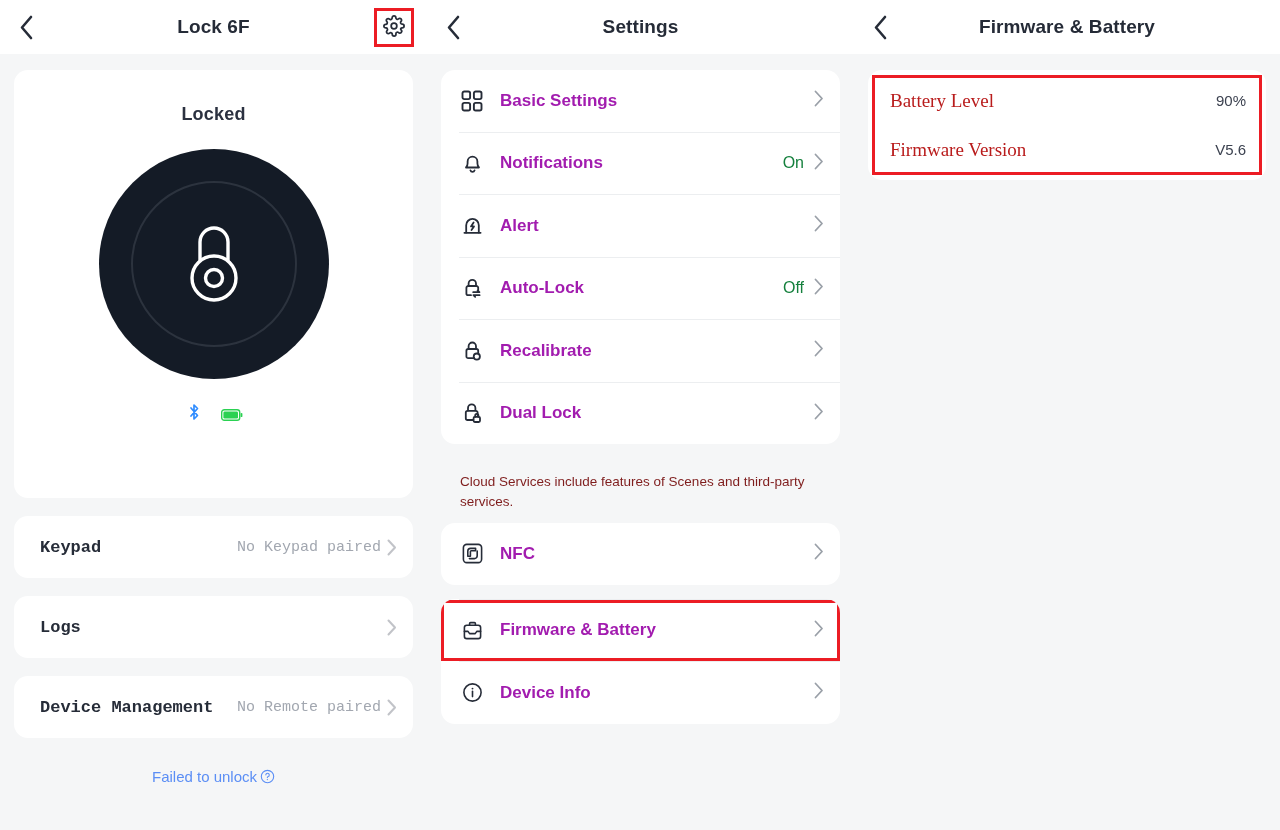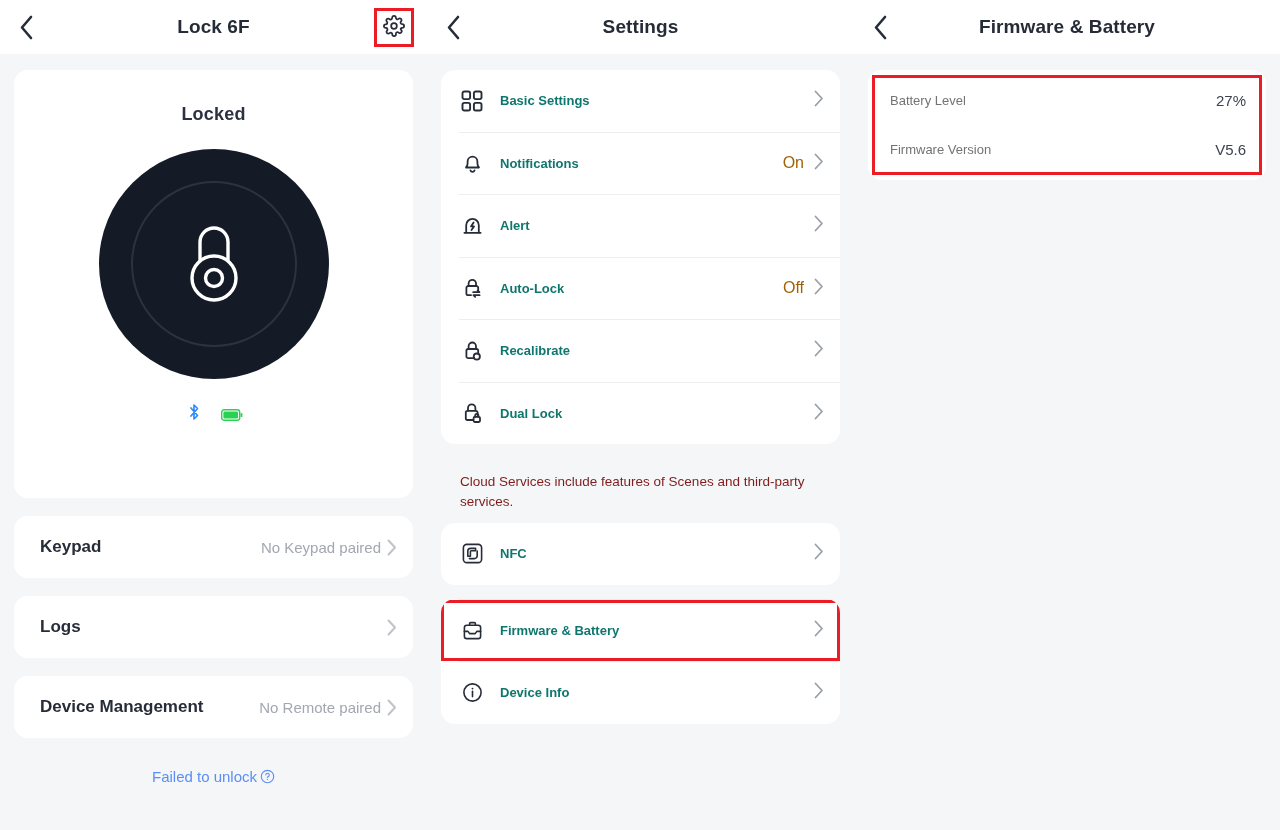--- a/index.html
+++ b/index.html
@@ -63,21 +63,21 @@
     border: 2px solid #2c333e;
     display: flex; align-items: center; justify-content: center;
   }
   .status-icons {
     display: flex; justify-content: center; align-items: center;
     gap: 20px; margin-top: 24px;
   }
   .bt-icon { width: 14px; height: 18px; }
   .batt-icon { width: 20px; height: 11px; }
 
-  .row-card { margin-top: 18px; }
+  .row-card { margin-top: 18px; font-family: Liberation Mono, monospace; }
   .simple-row {
     height: 62px; display: flex; align-items: center;
     padding: 0 16px 0 26px;
   }
   .simple-row .label {
     font-size: 17px; font-weight: bold; color: #262c38;
   }
   .simple-row .spacer { flex: 1; }
   .simple-row .value {
     font-size: 15px; color: #a2a7b0; margin-right: 6px;
@@ -95,40 +95,40 @@
   .list-card { margin: 0 14px 14px 14px; background: #fff; border-radius: 14px; overflow: hidden; }
   .list-row {
     height: 61.5px; display: flex; align-items: center;
     padding: 0 16px 0 16px; position: relative;
   }
   .list-row .ic {
     width: 30px; height: 26px; display: flex; align-items: center; justify-content: center;
     margin-right: 13px; flex: none;
   }
   .list-row .lbl {
-    font-size: 13px; font-weight: bold; color: #0f766e;
+    font-size: 17px; font-weight: bold; color: #a21caf;
   }
   .list-row .sp { flex: 1; }
-  .list-row .val { font-size: 16px; color: #a16207; margin-right: 10px; }
+  .list-row .val { font-size: 16px; color: #15803d; margin-right: 10px; }
   .divider { height: 1px; background: #eceef0; margin-left: 18px; margin-right: 0; }
   .note {
     font-size: 13.5px; line-height: 1.45; color: #7f1d1d;
     padding: 14px 26px 12px 33px;
   }
   .row-highlight {
     position: absolute; left: 0; right: 0; top: 0; bottom: 0;
     border: 3px solid #ec1c24; pointer-events: none;
   }
 
   
   .fw-card { position: relative; padding: 6px 0; }
   .fw-row {
     height: 49px; display: flex; align-items: center; padding: 0 20px 0 22px;
   }
-  .fw-row .lbl { font-size: 13px; color: #737373; }
+  .fw-row .lbl { font-size: 19px; color: #b91c1c; font-family: Liberation Serif, serif; }
   .fw-row .sp { flex: 1; }
   .fw-row .val { font-size: 15px; color: #3c4250; }
   .fw-highlight {
     position: absolute; left: 4px; right: 4px; top: 5px; bottom: 5px;
     border: 3px solid #ec1c24; pointer-events: none;
   }
 </style>
 </head>
 <body>
 
@@ -454,21 +454,21 @@
         </span>
       </div>
       <div class="nav-title">Firmware &amp; Battery</div>
     </div>
 
     <div class="panel-body">
       <div class="card fw-card">
         <div class="fw-row">
           <span class="lbl">Battery Level</span>
           <span class="sp"></span>
-          <span class="val">27%</span>
+          <span class="val">90%</span>
         </div>
         <div class="fw-row">
           <span class="lbl">Firmware Version</span>
           <span class="sp"></span>
           <span class="val">V5.6</span>
         </div>
         <span class="fw-highlight"></span>
       </div>
     </div>
 

